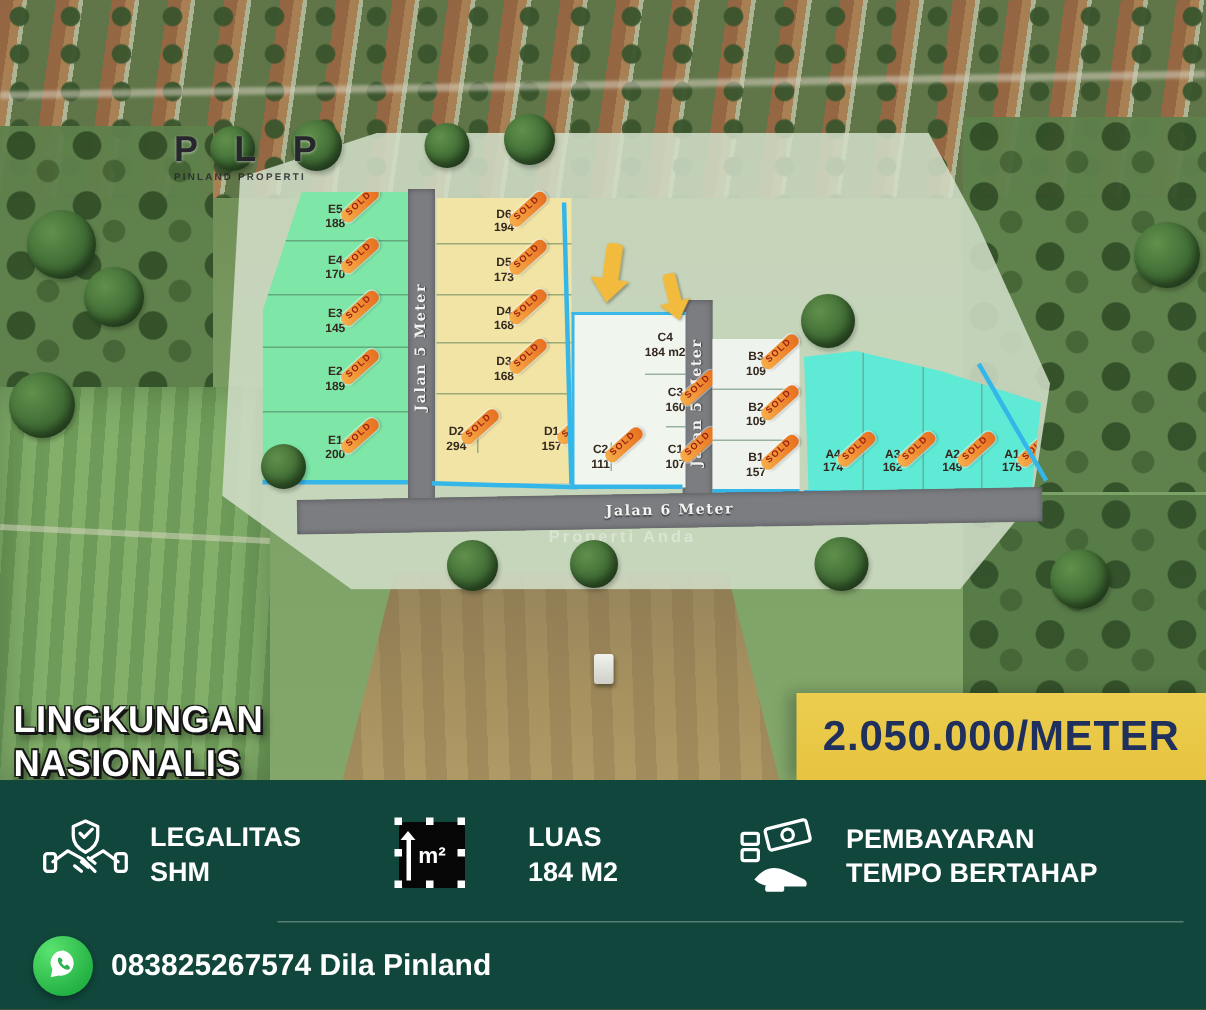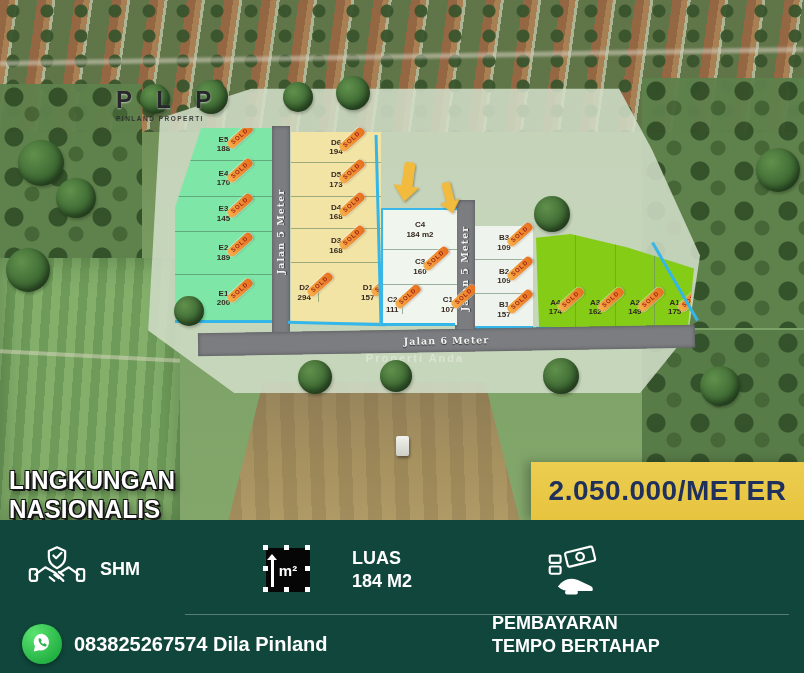--- a/index.html
+++ b/index.html
@@ -52,23 +52,23 @@
   .road-v1{left:272px;top:126px;width:18px;height:210px;}
   .road-v2{left:455px;top:200px;width:20px;height:136px;}
   .road-v1 span,.road-v2 span{transform:rotate(-90deg);}
   .road-h{left:198px;top:329px;width:497px;height:23px;transform:rotate(-1deg);}
 
   .group{position:absolute;display:flex;flex-direction:column;}
   .group-e{left:175px;top:128px;width:97px;height:194px;background:#7ee6a7;
     clip-path:polygon(27% 0,100% 0,100% 100%,0 100%,0 41%);}
   .group-d{left:291px;top:132px;width:90px;height:190px;background:#f2e4a4;}
   .group-c{left:381px;top:208px;width:74px;height:115px;background:#f0f5ee;
-    border-top:2px solid #38b7e8;border-left:2px solid #38b7e8;}
+    border-top:2px solid #38b7e8;border-left:2px solid #38b7e8;align-items:flex-end;}
   .group-b{left:475px;top:226px;width:58px;height:100px;background:#eef4ed;}
-  .group-a{left:536px;top:234px;width:158px;height:96px;background:#84cc16;flex-direction:row;
+  .group-a{left:536px;top:234px;width:158px;height:96px;background:#5eead4;flex-direction:row;
     clip-path:polygon(0 4%,22% 0,58% 14%,100% 36%,96% 100%,2% 100%);}
   .plot{position:relative;display:flex;align-items:center;justify-content:center;
     border-bottom:1px solid rgba(70,110,80,.5);}
   .prow2{flex-direction:row;gap:36px;}
   .cell{flex:1;position:relative;display:flex;align-items:center;justify-content:center;
     border-right:1px solid rgba(70,110,80,.5);}
   .cell:last-child{border-right:none;}
   .acol{flex:1;position:relative;display:flex;align-items:flex-end;justify-content:center;
     padding-bottom:13px;border-right:1px solid rgba(110,130,120,.55);}
   .acol:last-child{border-right:none;}
@@ -104,21 +104,21 @@
     background:linear-gradient(180deg,#eccd4f,#e7c440);display:flex;align-items:center;justify-content:center;
     box-shadow:-5px 0 10px rgba(0,0,0,.25);}
   .price span{color:#20305c;font-weight:bold;font-size:28px;letter-spacing:.5px;}
 
   
   .footer{position:absolute;left:0;top:520px;width:804px;height:153px;background:#10463b;}
   .feat{position:absolute;display:flex;align-items:center;gap:14px;color:#fff;}
   .feat .txt{font-weight:bold;font-size:18px;line-height:1.3;}
   .f1{left:28px;top:544px;}
   .f2{left:262px;top:544px;gap:34px;}
-  .f3{left:492px;top:544px;flex-direction:column;}
+  .f3{left:492px;top:544px;}
   .m2box{position:relative;width:44px;height:44px;background:#060606;border-radius:4px;
     display:flex;align-items:center;justify-content:center;color:#fff;font-weight:bold;font-size:15px;margin:4px 8px 4px 4px;}
   .m2box::before{content:"";position:absolute;width:5px;height:5px;background:#fff;top:-3px;left:-3px;
     box-shadow:21px 0 #fff,42px 0 #fff,0 21px #fff,42px 21px #fff,0 42px #fff,21px 42px #fff,42px 42px #fff;}
   .m2box .bar{position:absolute;left:5px;top:8px;bottom:5px;width:3px;background:#fff;}
   .m2box .bar::before{content:"";position:absolute;top:-7px;left:-4px;
     border:5px solid transparent;border-bottom:6px solid #fff;}
   .divider{position:absolute;left:185px;top:614px;width:604px;height:1px;background:rgba(255,255,255,.3);}
   .contact{position:absolute;display:flex;align-items:center;gap:12px;color:#fff;}
   .c1{left:22px;top:624px;}
@@ -387,20 +387,21 @@
         <path d="M32 2 l9 4 v7 c0 7 -5 10 -9 12 c-4 -2 -9 -5 -9 -12 v-7 z"></path>
         <path d="M28 11 l3 3 l6 -6"></path>
         <path d="M8 32 l11 -8 11 6 9 9"></path>
         <path d="M56 32 l-11 -8 -10 6"></path>
         <path d="M24 35 l5 4 M29 32 l5 4 M34 29 l5 4"></path>
         <rect x="2" y="26" width="8" height="13" rx="2"></rect>
         <rect x="54" y="26" width="8" height="13" rx="2"></rect>
       </g>
     </svg>
     <div class="txt">
+        <div>LEGALITAS</div>
       <div>SHM</div>
       </div>
   </div>
 
   <div class="feat f2">
     <div class="m2box">
       <div class="bar"></div>
       <span>m²</span>
     </div>
     <div class="txt">

